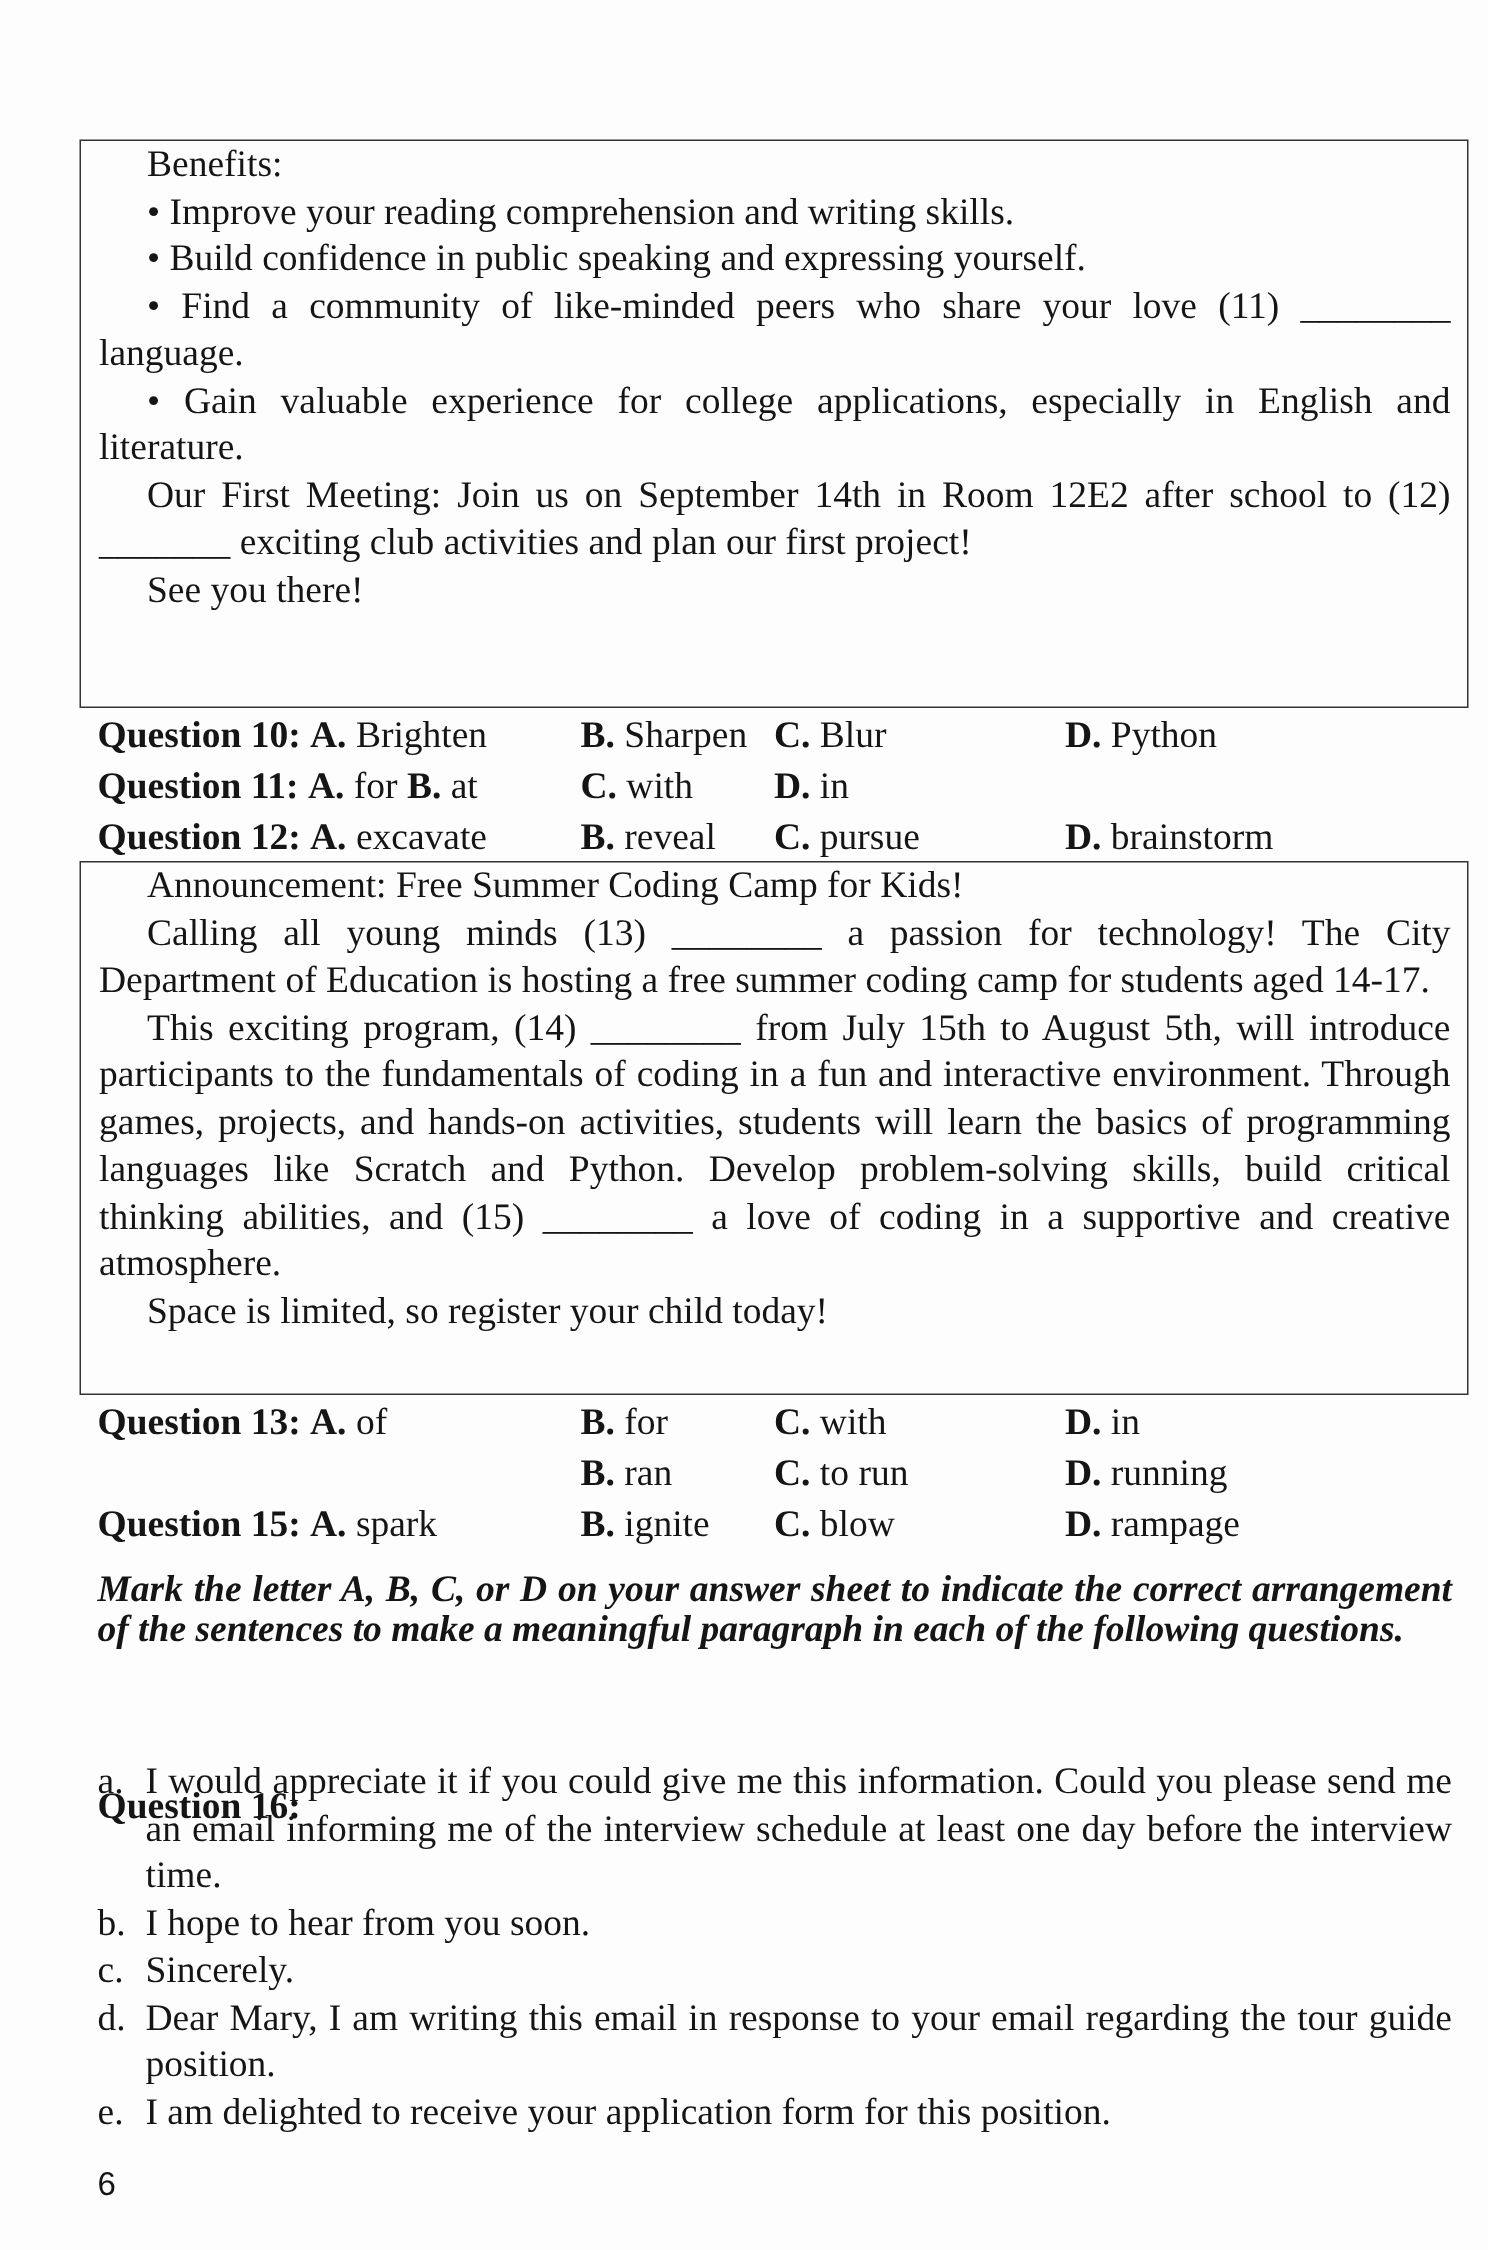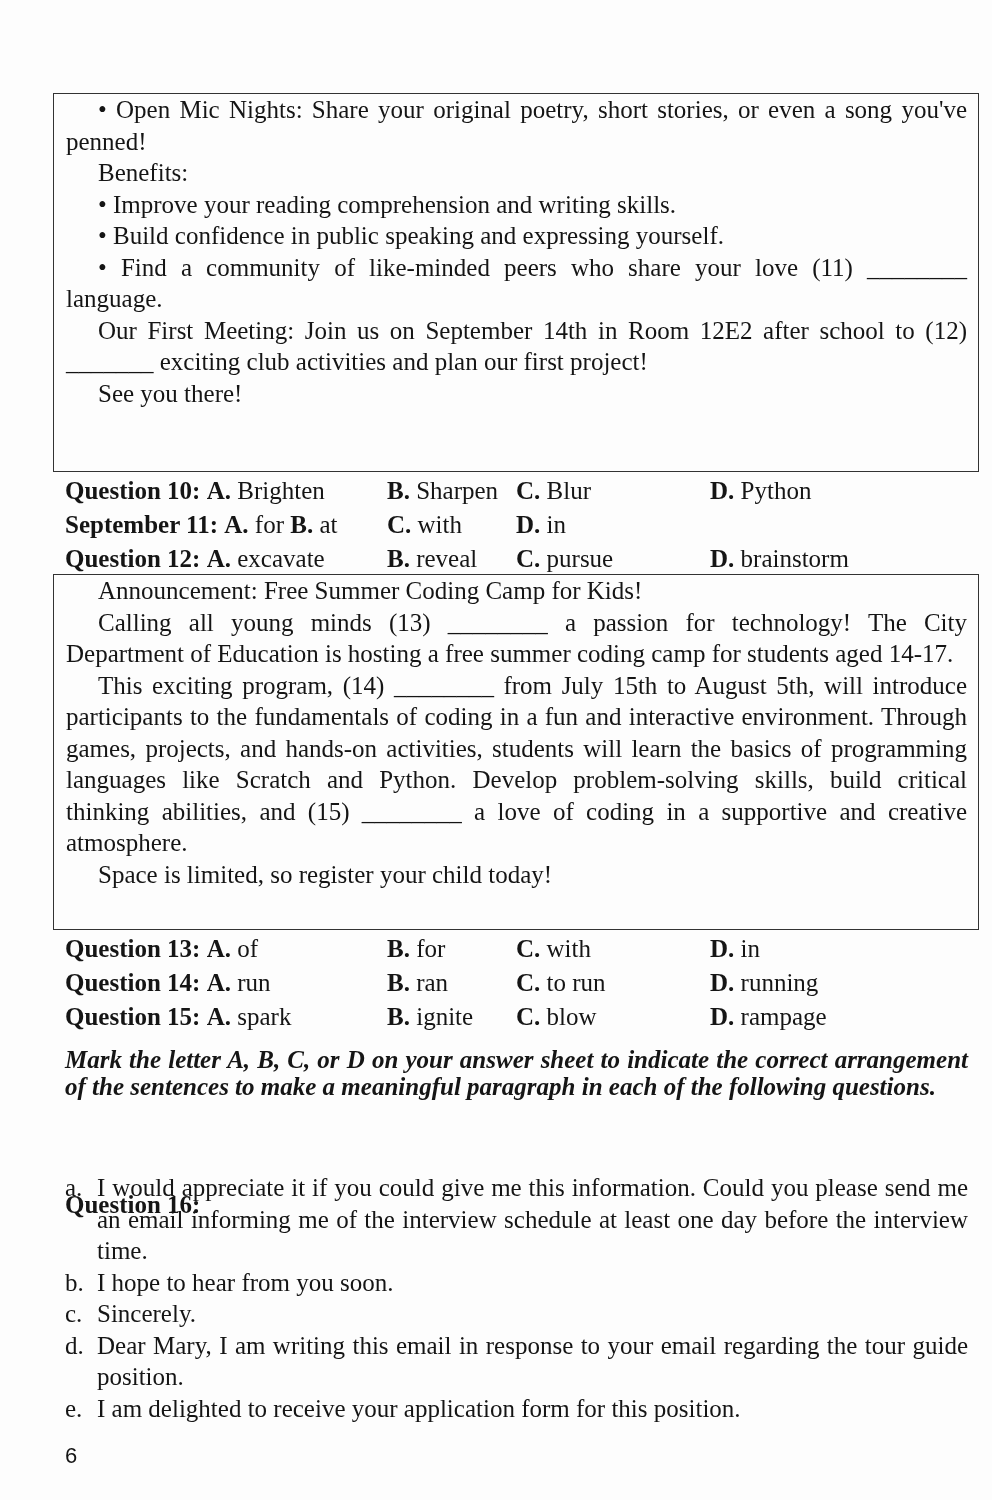--- a/index.html
+++ b/index.html
@@ -23,37 +23,37 @@
     .items { position: absolute; left: 65px; top: 1172px; width: 903px; }
     .item { display: flex; text-align: justify; }
     .item .lab { width: 32px; flex: none; }
     .item .txt { flex: 1; }
     .pagenum { position: absolute; left: 65px; top: 1440px; font-family: "Liberation Sans", sans-serif; font-size: 22px; }
   </style>
 </head>
 <body>
 
 <div class="box box1">
-  <p class="indent">• Open Mic Nights: Share your original poetry, short stories, or even a song you've penned!</p>
   <p class="indent">Benefits:</p>
   <p class="indent">• Improve your reading comprehension and writing skills.</p>
   <p class="indent">• Build confidence in public speaking and expressing yourself.</p>
   <p class="indent">• Find a community of like-minded peers who share your love (11) ________ language.</p>
+  <p class="indent">• Gain valuable experience for college applications, especially in English and literature.</p>
   <p class="indent">Our First Meeting: Join us on September 14th in Room 12E2 after school to (12) _______ exciting club activities and plan our first project!</p>
   <p class="indent">See you there!</p>
 </div>
 
 <div class="q" style="top:475px">
   <span style="left:0"><b>Question 10:</b> <b>A.</b> <span style="position:static">Brighten</span></span>
   <span style="left:322px"><b>B.</b> <span style="position:static">Sharpen</span></span>
   <span style="left:451px"><b>C.</b> <span style="position:static">Blur</span></span>
   <span style="left:645px"><b>D.</b> <span style="position:static">Python</span></span>
 </div>
 <div class="q" style="top:509px">
-  <span style="left:0"><b>September 11:</b> <b>A.</b> <span style="position:static">for</span> <b>B.</b> <span style="position:static">at</span></span>
+  <span style="left:0"><b>Question 11:</b> <b>A.</b> <span style="position:static">for</span> <b>B.</b> <span style="position:static">at</span></span>
   <span style="left:322px"><b>C.</b> <span style="position:static">with</span></span>
   <span style="left:451px"><b>D.</b> <span style="position:static">in</span></span>
 </div>
 <div class="q" style="top:543px">
   <span style="left:0"><b>Question 12:</b> <b>A.</b> <span style="position:static">excavate</span></span>
   <span style="left:322px"><b>B.</b> <span style="position:static">reveal</span></span>
   <span style="left:451px"><b>C.</b> <span style="position:static">pursue</span></span>
   <span style="left:645px"><b>D.</b> <span style="position:static">brainstorm</span></span>
 </div>
 
@@ -64,21 +64,20 @@
   <p class="indent">Space is limited, so register your child today!</p>
 </div>
 
 <div class="q" style="top:933px">
   <span style="left:0"><b>Question 13:</b> <b>A.</b> <span style="position:static">of</span></span>
   <span style="left:322px"><b>B.</b> <span style="position:static">for</span></span>
   <span style="left:451px"><b>C.</b> <span style="position:static">with</span></span>
   <span style="left:645px"><b>D.</b> <span style="position:static">in</span></span>
 </div>
 <div class="q" style="top:967px">
-  <span style="left:0"><b>Question 14:</b> <b>A.</b> <span style="position:static">run</span></span>
   <span style="left:322px"><b>B.</b> <span style="position:static">ran</span></span>
   <span style="left:451px"><b>C.</b> <span style="position:static">to run</span></span>
   <span style="left:645px"><b>D.</b> <span style="position:static">running</span></span>
 </div>
 <div class="q" style="top:1001px">
   <span style="left:0"><b>Question 15:</b> <b>A.</b> <span style="position:static">spark</span></span>
   <span style="left:322px"><b>B.</b> <span style="position:static">ignite</span></span>
   <span style="left:451px"><b>C.</b> <span style="position:static">blow</span></span>
   <span style="left:645px"><b>D.</b> <span style="position:static">rampage</span></span>
 </div>

